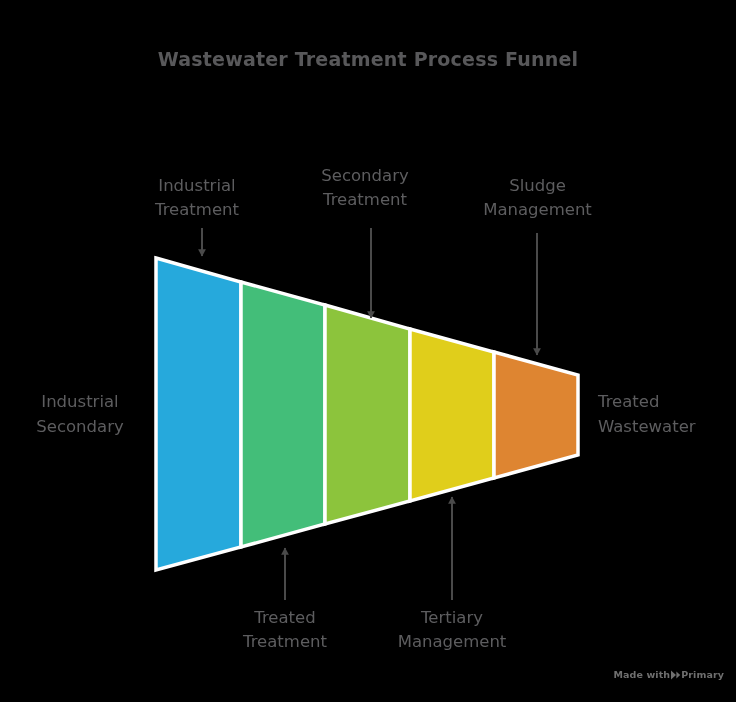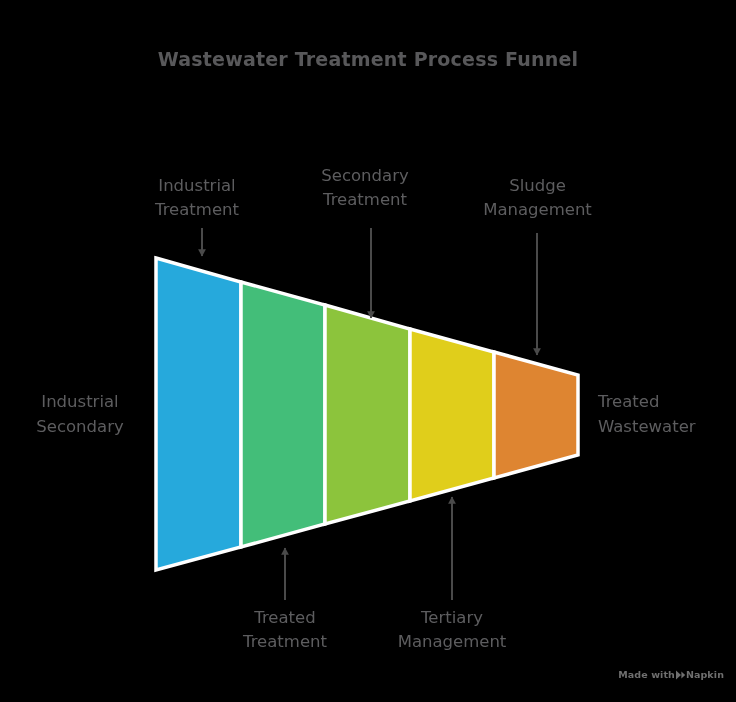--- a/index.html
+++ b/index.html
@@ -138,14 +138,14 @@
 Secondary</div>
 <div class="side-label label-right">Treated
 Wastewater</div>
 
 <div class="watermark">
   <span>Made with</span>
   <svg width="11" height="10" viewBox="0 0 11 10">
     <path d="M1,0.6 L1,9.4 L6,5 Z" fill="#6f6f6f"></path>
     <path d="M6.4,1.6 L6.4,8.4 L10.2,5 Z" fill="#6f6f6f"></path>
   </svg>
-  <span>Napkin</span>
+  <span>Primary</span>
 </div>
 
 </body></html>

